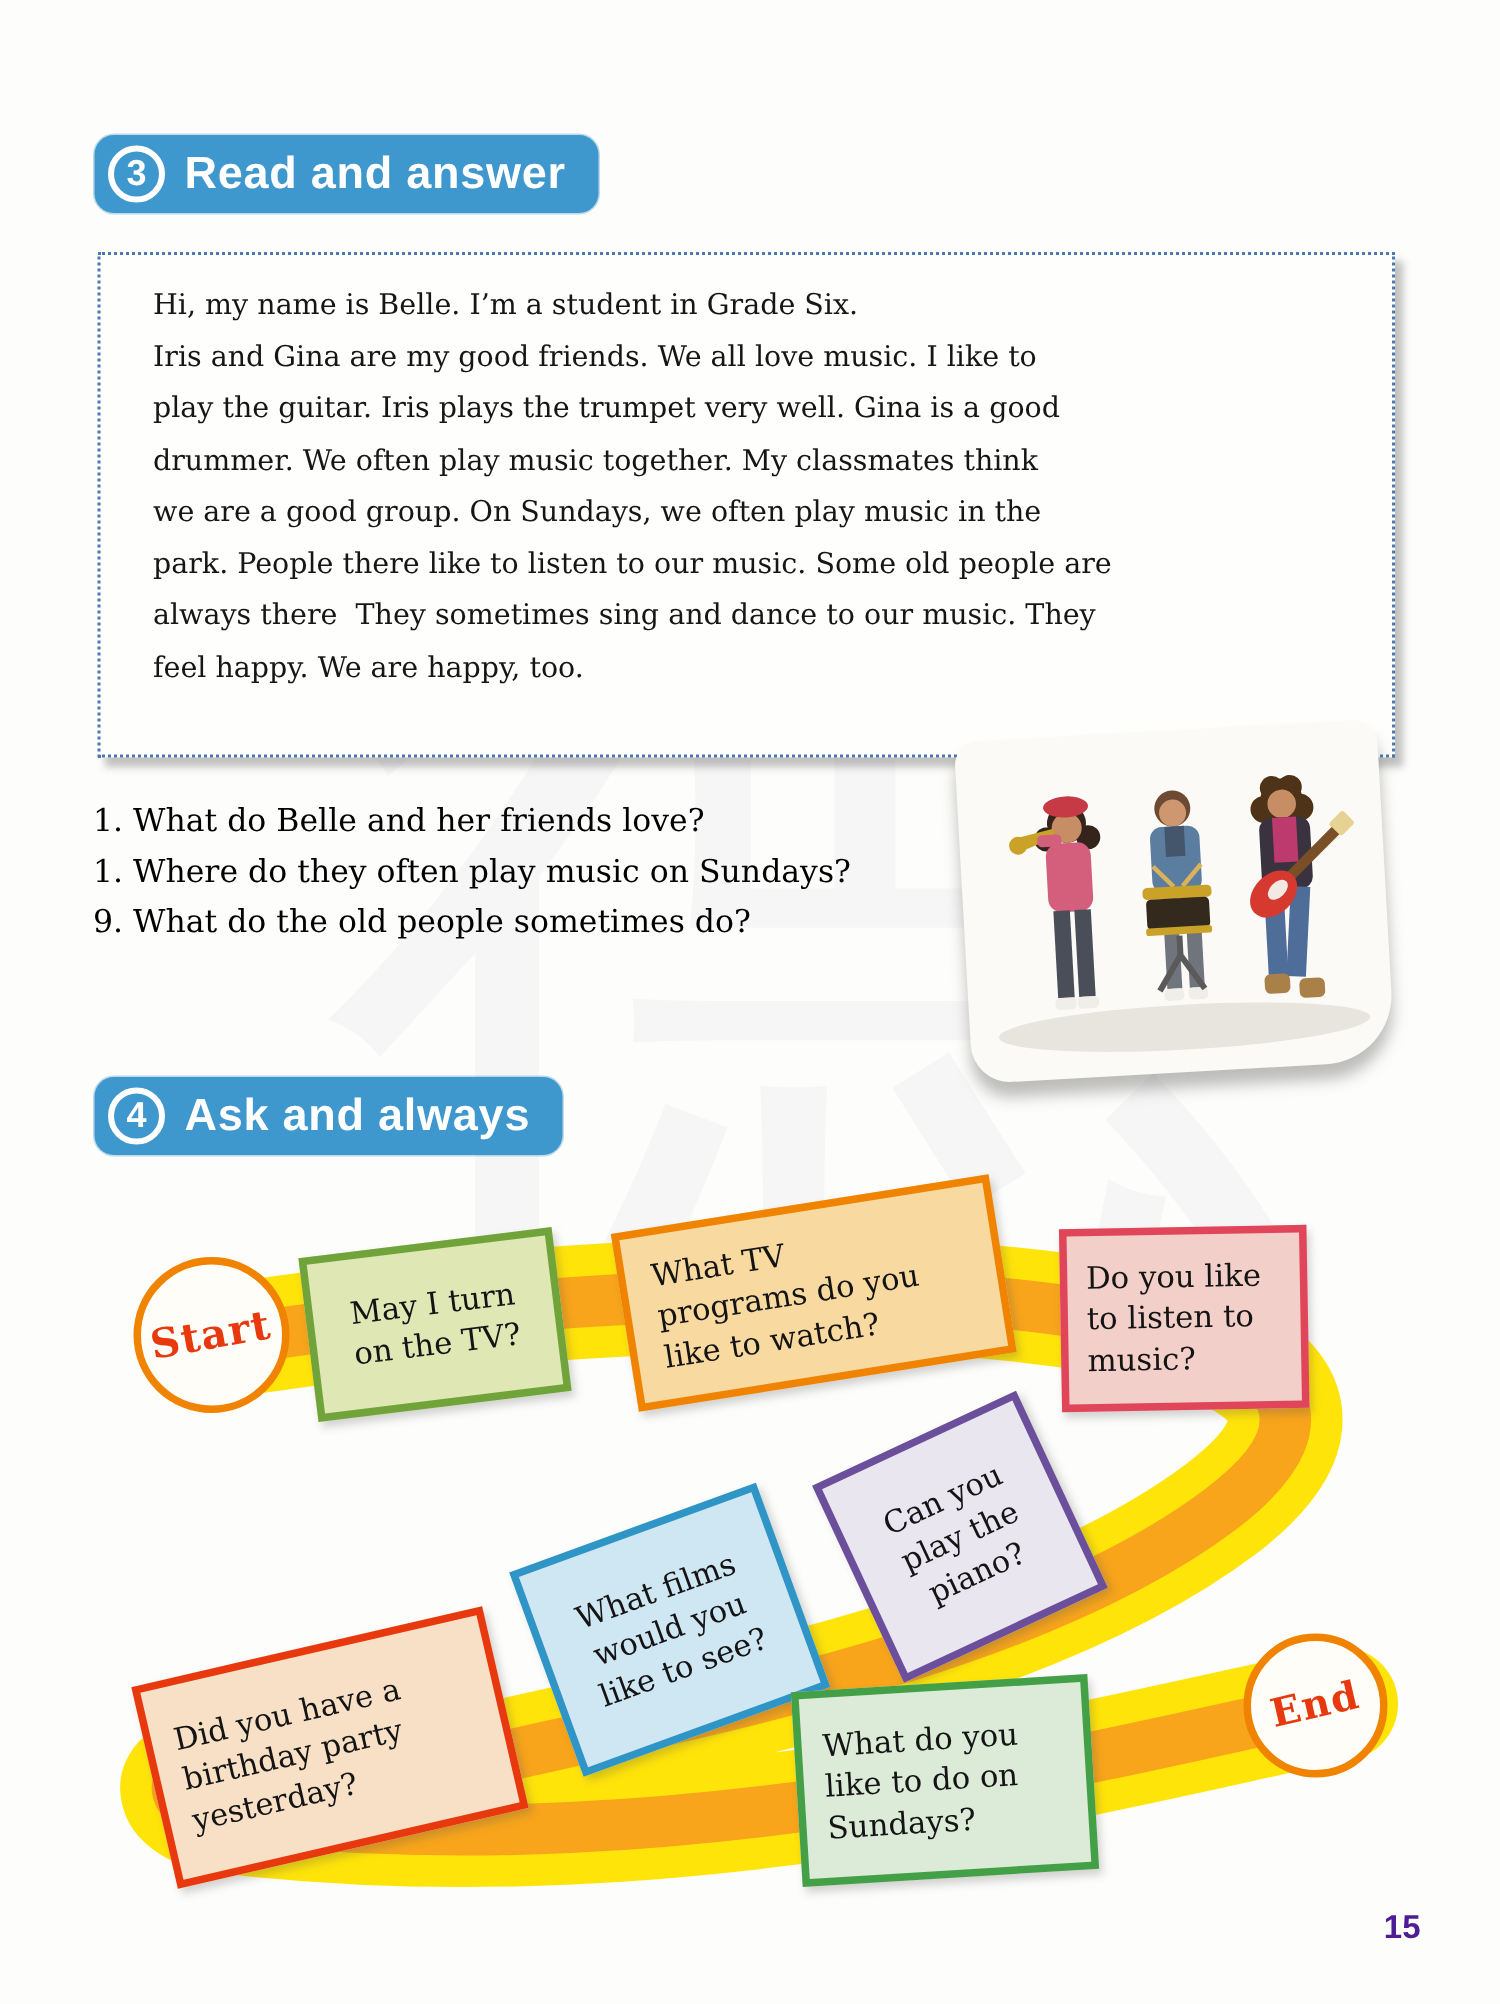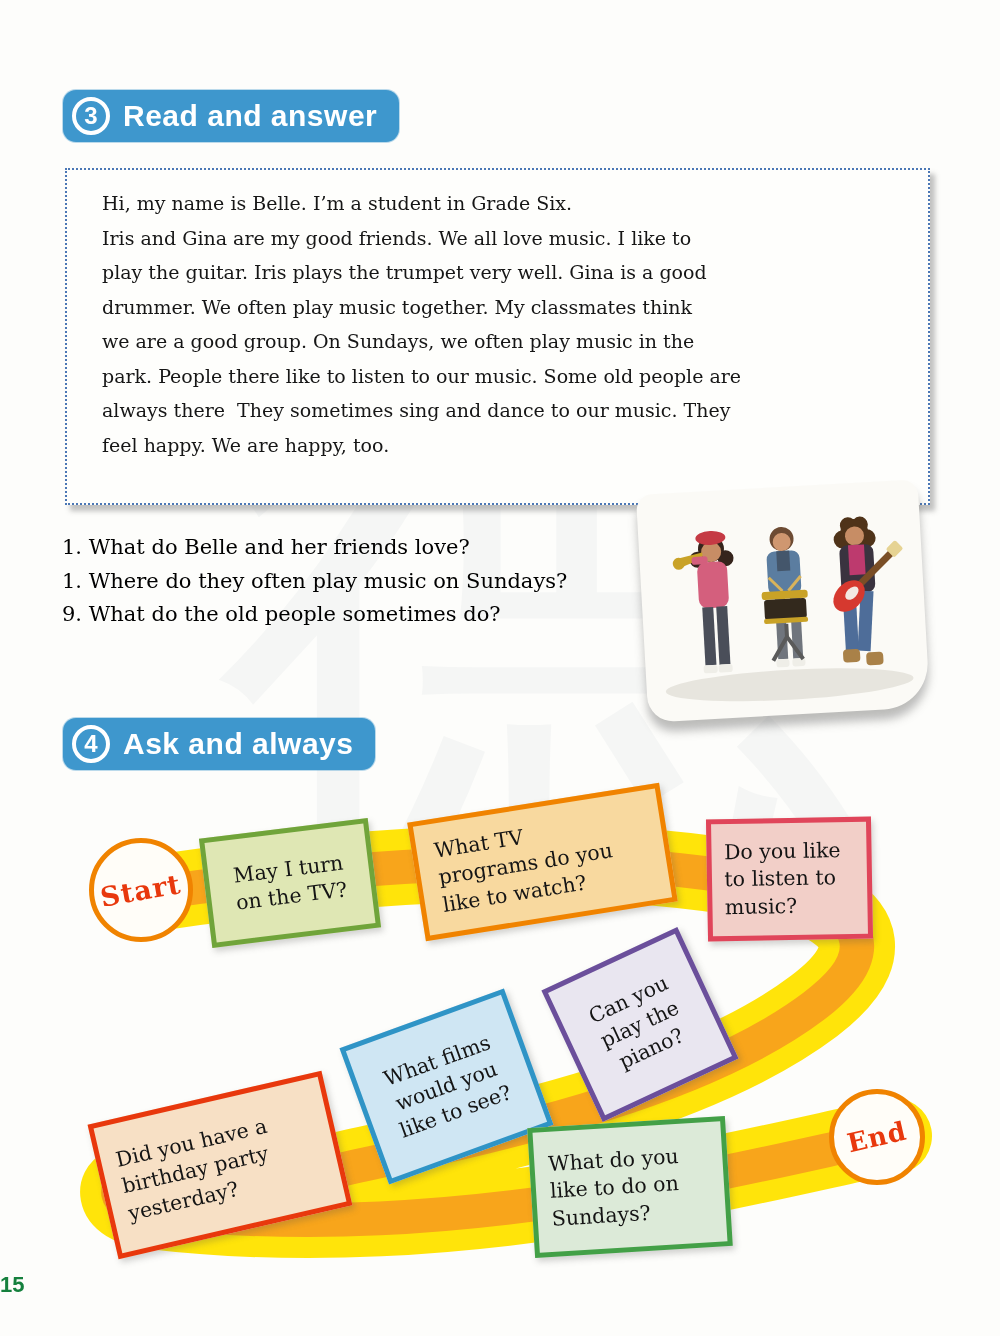--- a/index.html
+++ b/index.html
@@ -85,22 +85,22 @@
   .card3{left:707px;top:818px;width:165px;height:122px;transform:rotate(-1deg);}
   .card3 .card-text{text-align:left;width:130px;}
   .card4{left:565px;top:952px;width:150px;height:145px;transform:rotate(-25deg);}
   .card5{left:359px;top:1014px;width:175px;height:145px;transform:rotate(-20deg);}
   .card6{left:100px;top:1096px;width:240px;height:138px;transform:rotate(-13deg);}
   .card6 .card-text{text-align:left;width:200px;}
   .card7{left:531px;top:1122px;width:198px;height:130px;transform:rotate(-3.5deg);}
   .card7 .card-text{text-align:left;width:160px;}
   
   .page-number{
-    position:absolute;left:0;top:1272px;width:947px;text-align:left;z-index:2;
-    font:bold 22px "Liberation Sans",sans-serif;color:#15803d;
+    position:absolute;left:0;top:1272px;width:947px;text-align:right;z-index:2;
+    font:bold 22px "Liberation Sans",sans-serif;color:#4c1d95;
   }
 </style>
 </head>
 <body>
 
 <div class="page">
 
   <div class="watermark">德</div>
 
   <div class="sec-header header3">

